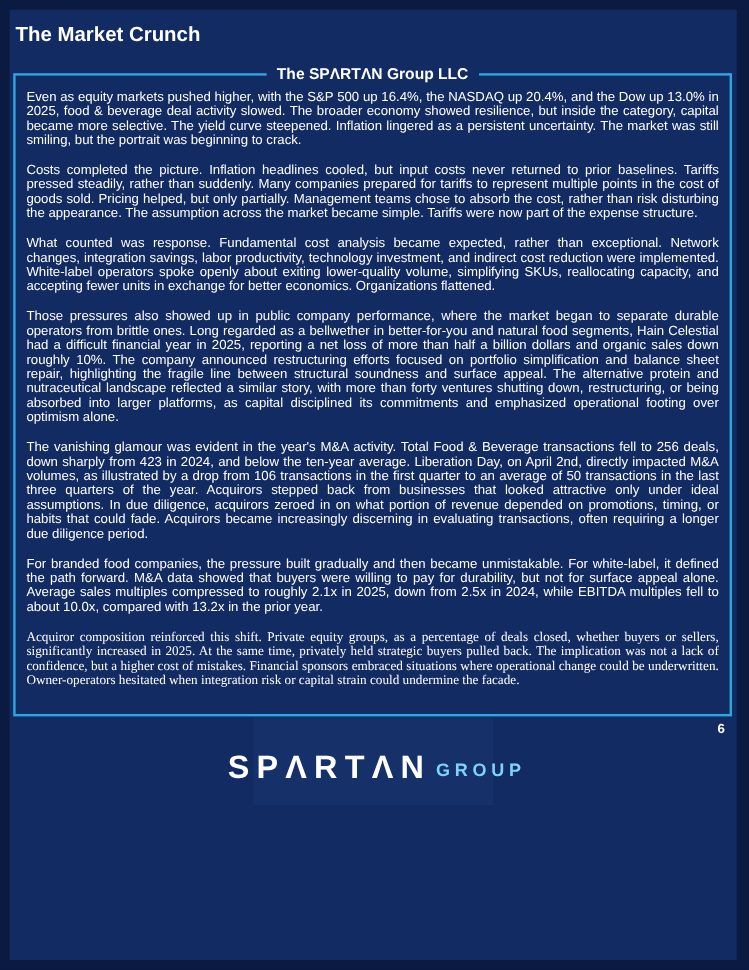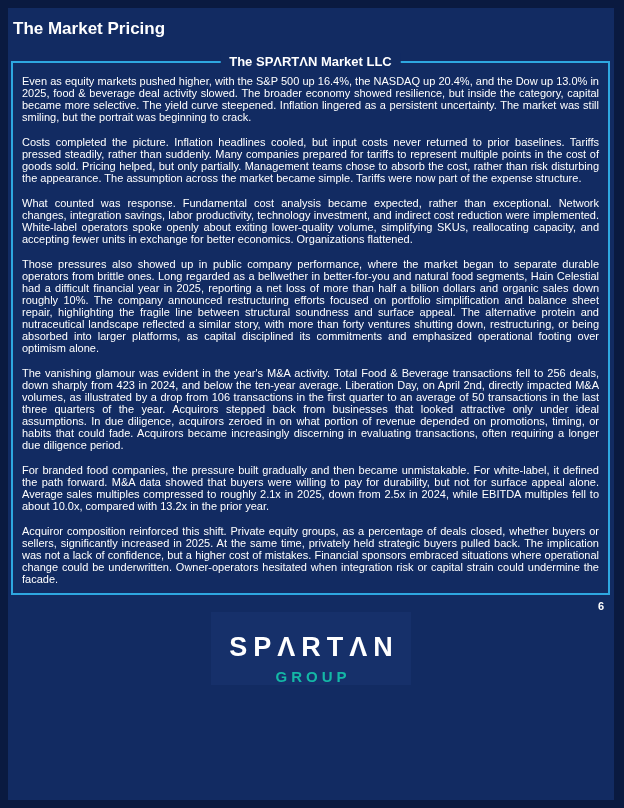--- a/index.html
+++ b/index.html
@@ -55,80 +55,80 @@
     line-height: 17px;
     white-space: nowrap;
   }
   .para {
     color: #ffffff;
     font-size: 11px;
     line-height: 12px;
     text-align: justify;
     margin: 0 0 13px 0;
   }
-  .para:last-child { margin-bottom: 0; }
+  .para:last-child { margin-bottom: 14px; font-family: Liberation Serif, serif; }
   .footer {
     position: relative;
     flex: 1 1 auto;
     display: flex;
     justify-content: center;
     align-items: flex-start;
   }
   .page-number {
     position: absolute;
     top: 5px;
     right: 10px;
     color: #ffffff;
     font-weight: bold;
     font-size: 11px;
   }
   .logo-block {
-    margin-top: 17px;
+    margin-top: 1px;
     width: 200px;
     height: 73px;
     background: #16306a;
     display: flex;
-    flex-direction: column;
+    flex-direction: row;
     align-items: center;
-    justify-content: flex-end;
+    justify-content: center;
     padding-top: 9px;
     box-sizing: border-box;
   }
   .logo-main {
     color: #ffffff;
     font-weight: bold;
     font-size: 27px;
     line-height: 28px;
     letter-spacing: 6px;
     text-indent: 6px; 
     white-space: nowrap;
   }
   .logo-sub {
-    color: #14b8a6;
+    color: #7dd3fc;
     font-weight: bold;
     font-size: 15px;
     line-height: 17px;
     letter-spacing: 4px;
     text-indent: 4px;
     margin-top: 7px;
     white-space: nowrap;
   }
 </style>
 </head>
 <body>
 
 <div class="page">
   <div class="inner">
 
     <div class="header">
-      <span>The Market Pricing</span>
+      <span>The Market Crunch</span>
     </div>
 
     <div class="content-box">
-      <span class="legend">The SPΛRTΛN Market LLC</span>
+      <span class="legend">The SPΛRTΛN Group LLC</span>
       <p class="para">Even as equity markets pushed higher, with the S&amp;P 500 up 16.4%, the NASDAQ up 20.4%, and the Dow up 13.0% in 2025, food &amp; beverage deal activity slowed. The broader economy showed resilience, but inside the category, capital became more selective. The yield curve steepened. Inflation lingered as a persistent uncertainty. The market was still smiling, but the portrait was beginning to crack.</p>
       <p class="para">Costs completed the picture. Inflation headlines cooled, but input costs never returned to prior baselines. Tariffs pressed steadily, rather than suddenly. Many companies prepared for tariffs to represent multiple points in the cost of goods sold. Pricing helped, but only partially. Management teams chose to absorb the cost, rather than risk disturbing the appearance. The assumption across the market became simple. Tariffs were now part of the expense structure.</p>
       <p class="para">What counted was response. Fundamental cost analysis became expected, rather than exceptional. Network changes, integration savings, labor productivity, technology investment, and indirect cost reduction were implemented. White-label operators spoke openly about exiting lower-quality volume, simplifying SKUs, reallocating capacity, and accepting fewer units in exchange for better economics. Organizations flattened.</p>
       <p class="para">Those pressures also showed up in public company performance, where the market began to separate durable operators from brittle ones. Long regarded as a bellwether in better-for-you and natural food segments, Hain Celestial had a difficult financial year in 2025, reporting a net loss of more than half a billion dollars and organic sales down roughly 10%. The company announced restructuring efforts focused on portfolio simplification and balance sheet repair, highlighting the fragile line between structural soundness and surface appeal. The alternative protein and nutraceutical landscape reflected a similar story, with more than forty ventures shutting down, restructuring, or being absorbed into larger platforms, as capital disciplined its commitments and emphasized operational footing over optimism alone.</p>
       <p class="para">The vanishing glamour was evident in the year's M&amp;A activity. Total Food &amp; Beverage transactions fell to 256 deals, down sharply from 423 in 2024, and below the ten-year average. Liberation Day, on April 2nd, directly impacted M&amp;A volumes, as illustrated by a drop from 106 transactions in the first quarter to an average of 50 transactions in the last three quarters of the year. Acquirors stepped back from businesses that looked attractive only under ideal assumptions. In due diligence, acquirors zeroed in on what portion of revenue depended on promotions, timing, or habits that could fade. Acquirors became increasingly discerning in evaluating transactions, often requiring a longer due diligence period.</p>
       <p class="para">For branded food companies, the pressure built gradually and then became unmistakable. For white-label, it defined the path forward. M&amp;A data showed that buyers were willing to pay for durability, but not for surface appeal alone. Average sales multiples compressed to roughly 2.1x in 2025, down from 2.5x in 2024, while EBITDA multiples fell to about 10.0x, compared with 13.2x in the prior year.</p>
       <p class="para">Acquiror composition reinforced this shift. Private equity groups, as a percentage of deals closed, whether buyers or sellers, significantly increased in 2025. At the same time, privately held strategic buyers pulled back. The implication was not a lack of confidence, but a higher cost of mistakes. Financial sponsors embraced situations where operational change could be underwritten. Owner-operators hesitated when integration risk or capital strain could undermine the facade.</p>
     </div>
 
     <div class="footer">

